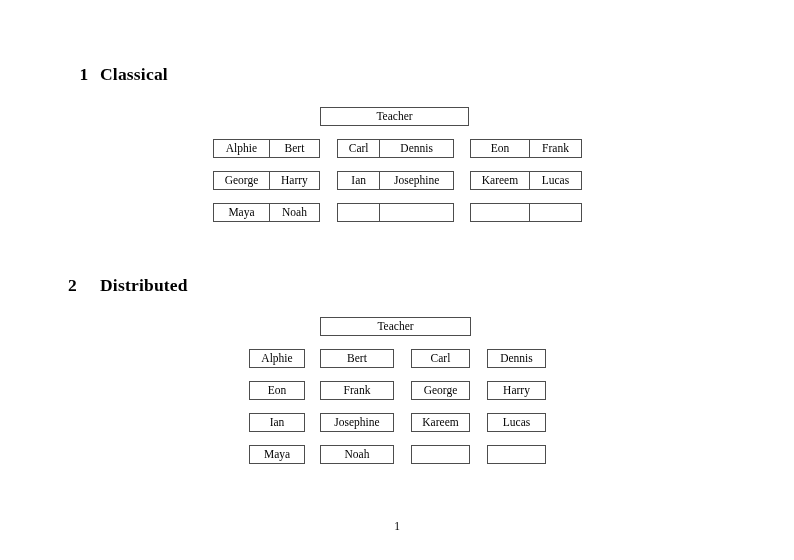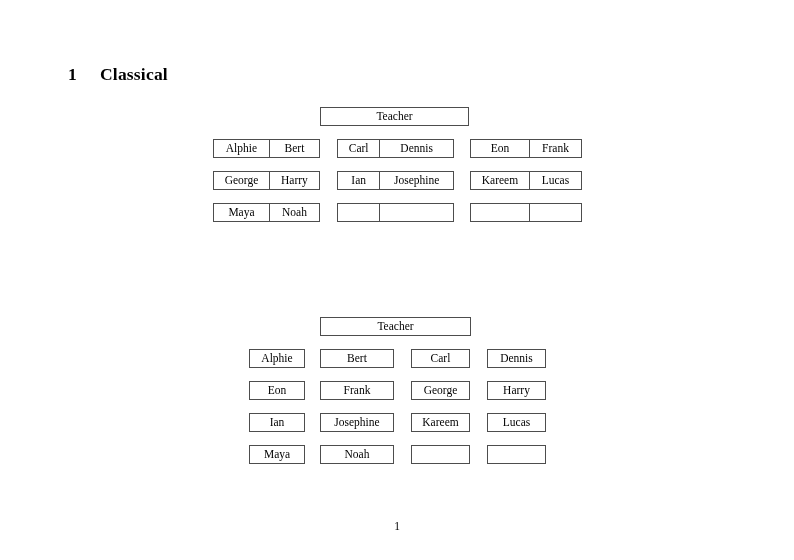--- a/index.html
+++ b/index.html
@@ -36,21 +36,21 @@
     white-space: nowrap;
     line-height: 1;
   }
   .section-heading .sec-num {
     display: inline-block;
     width: 32px;
   }
   .section-heading .sec-title {
     display: inline-block;
   }
-  #heading-classical   { top: 66px; }
+  #heading-classical   { top: 66px; text-align: center; }
   #heading-distributed { top: 277px; }
 
   
   .box {
     position: absolute;
     box-sizing: border-box;
     border: 1px solid #4d4d4d;
     background: #ffffff;
     height: 19px;
     line-height: 17px;
@@ -149,20 +149,23 @@
   </div>
   <div class="pair" style="left:470px; top:171px; width:112px;">
     <div class="cell" style="width:59px;">Kareem</div>
     <div class="cell" style="width:53px;">Lucas</div>
   </div>
   <div class="pair" style="left:470px; top:203px; width:112px;">
     <div class="cell" style="width:59px;"></div>
     <div class="cell" style="width:53px;"></div>
   </div>
 
+  <div class="section-heading" id="heading-distributed">
+    <span class="sec-num">2</span><span class="sec-title">Distributed</span>
+  </div>
 
   <div class="teacher-box" style="left:320px; top:317px; width:151px;">Teacher</div>
 
   <div class="box" style="left:249px; top:349px; width:56px;">Alphie</div>
   <div class="box" style="left:320px; top:349px; width:74px;">Bert</div>
   <div class="box" style="left:411px; top:349px; width:59px;">Carl</div>
   <div class="box" style="left:487px; top:349px; width:59px;">Dennis</div>
 
   <div class="box" style="left:249px; top:381px; width:56px;">Eon</div>
   <div class="box" style="left:320px; top:381px; width:74px;">Frank</div>

